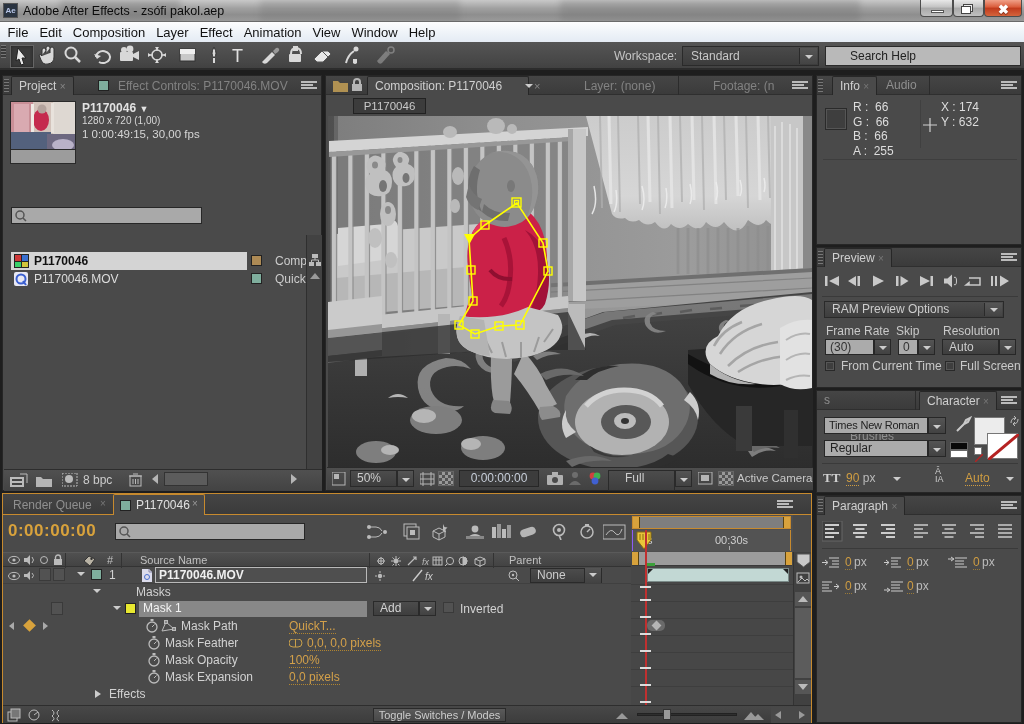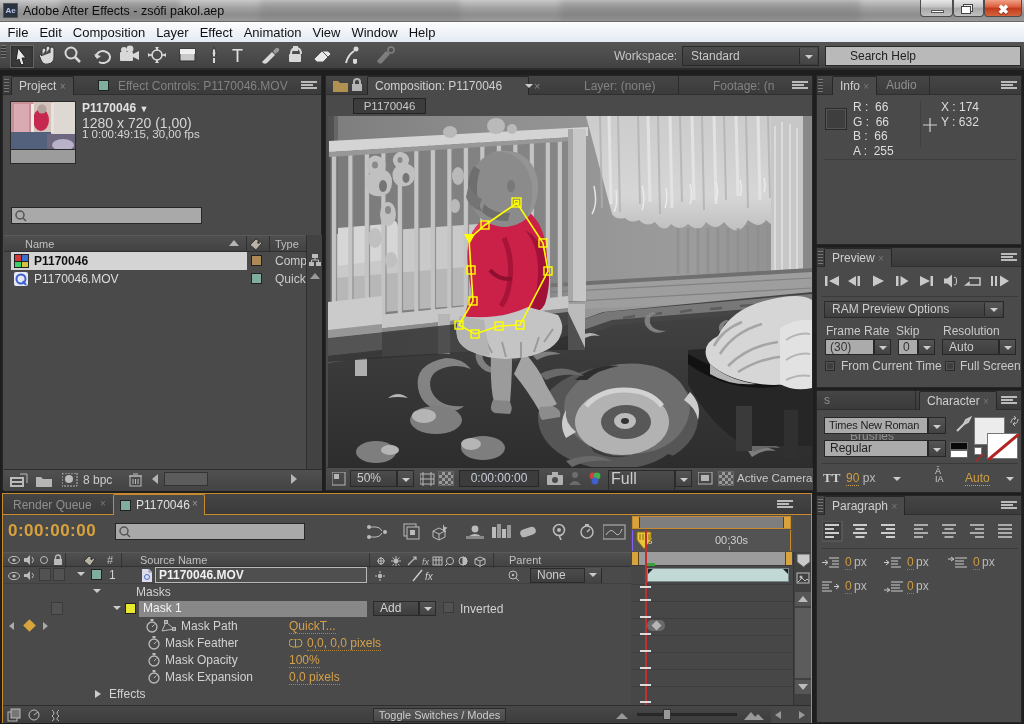--- a/index.html
+++ b/index.html
@@ -174,40 +174,29 @@
         <rect x="36" y="32" width="30" height="17" fill="#6d6880"></rect>
         <ellipse cx="52" cy="43" rx="11" ry="6" fill="#b9b2c8"></ellipse>
         <ellipse cx="30" cy="18" rx="8" ry="11" fill="#c52a4e"></ellipse>
         <circle cx="31" cy="7" r="4.5" fill="#b3a29c"></circle>
         <rect x="20" y="2" width="3" height="28" fill="#efe9e4"></rect>
         <rect x="40" y="1" width="3" height="30" fill="#e8e2dc"></rect>
       </svg>
     </div>
     <div class="abs" style="left:7px;top:74px;width:66px;height:14px;background:#9c9c9c;border:1px solid #2a2a2a;border-top:none;"></div>
     <div class="abs" style="left:79px;top:25px;font-size:12px;color:#e2e2e2;font-weight:bold;">P1170046 <span style="font-size:9px;">▼</span></div>
-    <div class="abs" style="left:79px;top:39px;font-size:14px;color:#d6d6d6;">1280 x 720 (1,00)</div>
+    <div class="abs" style="left:79px;top:39px;font-size:10px;color:#d6d6d6;">1280 x 720 (1,00)</div>
     <div class="abs" style="left:79px;top:52px;font-size:11.5px;color:#d6d6d6;">1 0:00:49:15, 30,00 fps</div>
     <div class="abs" style="left:8px;top:131px;width:191px;height:17px;background:#a9a9a9;border:1px solid #272727;">
       <svg width="14" height="13" style="position:absolute;left:2px;top:1px;">
           <circle cx="6" cy="6" r="4" fill="none" stroke="#555" stroke-width="1.5"></circle>
           <line x1="9" y1="9" x2="12" y2="12" stroke="#555" stroke-width="1.5"></line>
         </svg>
     </div>
 
-    <div class="abs" style="left:1px;top:159px;width:302px;height:17px;background:linear-gradient(#4f4f4f,#424242);border-top:1px solid #5a5a5a;border-bottom:1px solid #2f2f2f;">
-      <span class="abs" style="left:21px;top:2px;font-size:11px;color:#c0c0c0;">Name</span>
-      <span class="abs" style="left:225px;top:4px;width:0;height:0;border-left:5px solid transparent;border-right:5px solid transparent;border-bottom:6px solid #b5b5b5;"></span>
-      <svg class="abs" style="left:245px;top:2px;" width="15" height="13">
-          <path d="M1 7 L7 1 L13 5 L7 12 Z" fill="#b9b3a5" stroke="#333"></path>
-          <circle cx="9.5" cy="4.5" r="1.3" fill="#333"></circle>
-        </svg>
-      <span class="abs" style="left:242px;top:0px;height:17px;border-left:1px solid #2f2f2f;"></span>
-      <span class="abs" style="left:265px;top:0px;height:17px;border-left:1px solid #2f2f2f;"></span>
-      <span class="abs" style="left:271px;top:2px;font-size:11px;color:#c0c0c0;">Type</span>
-    </div>
 
     <div class="abs" style="left:1px;top:176px;width:302px;height:18px;background:#4a4a4a;">
       <div class="abs" style="left:7px;top:0px;width:236px;height:18px;background:#d4d4d4;"></div>
       <svg class="abs" style="left:10px;top:2px;" width="15" height="14">
           <rect width="15" height="14" fill="#222"></rect>
           <rect x="1" y="1" width="6" height="6" fill="#d03a3a"></rect>
           <rect x="8" y="1" width="6" height="6" fill="#3a70d0"></rect>
           <rect x="1" y="8" width="6" height="5" fill="#3ad06a"></rect>
           <rect x="8" y="8" width="6" height="5" fill="#d0c43a"></rect>
         </svg>
@@ -563,21 +552,21 @@
         </svg>
       <svg class="abs" style="left:242px;top:4px;" width="13" height="13" opacity=".45">
           <circle cx="6" cy="3" r="3" fill="#999"></circle>
           <path d="M0 13 q6 -8 12 0 Z" fill="#999"></path>
         </svg>
       <svg class="abs" style="left:261px;top:4px;" width="14" height="13">
           <circle cx="5" cy="4" r="3.4" fill="#d04040"></circle>
           <circle cx="9" cy="4" r="3.4" fill="#40b050"></circle>
           <circle cx="7" cy="9" r="3.4" fill="#4060d0"></circle>
         </svg>
-      <div class="abs" style="left:281px;top:2px;width:67px;height:21px;background:linear-gradient(#4c4c4c,#3e3e3e);border:1px solid #2a2a2a;font-size:16px;color:#ccc;line-height:15px;padding-left:2px;">Full</div>
+      <div class="abs" style="left:281px;top:2px;width:67px;height:21px;background:linear-gradient(#4c4c4c,#3e3e3e);border:1px solid #2a2a2a;font-size:12px;color:#ccc;line-height:15px;padding-left:16px;">Full</div>
       <div class="abs" style="left:348px;top:2px;width:17px;height:17px;background:linear-gradient(#545454,#424242);border:1px solid #2a2a2a;">
           <div class="darr" style="left:4px;top:7px;"></div>
         </div>
       <svg class="abs" style="left:371px;top:4px;" width="15" height="13">
           <rect x="0" y="0" width="14" height="12" fill="none" stroke="#b5b5b5"></rect>
           <rect x="3" y="3" width="8" height="6" fill="#b5b5b5"></rect>
         </svg>
       <div class="abs" style="left:391px;top:3px;width:16px;height:15px;background:repeating-conic-gradient(#999 0 25%,#555 0 50%) 0 0/6px 6px;border:1px solid #666;"></div>
       <div class="abs" style="left:410px;top:4px;font-size:11.5px;color:#c9c9c9;">Active Camera</div>
     </div>

